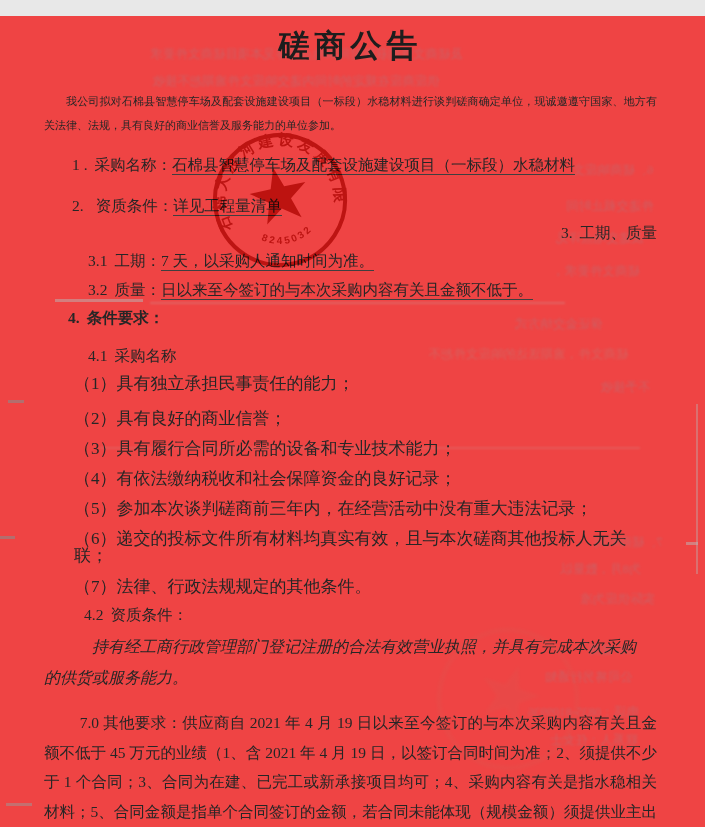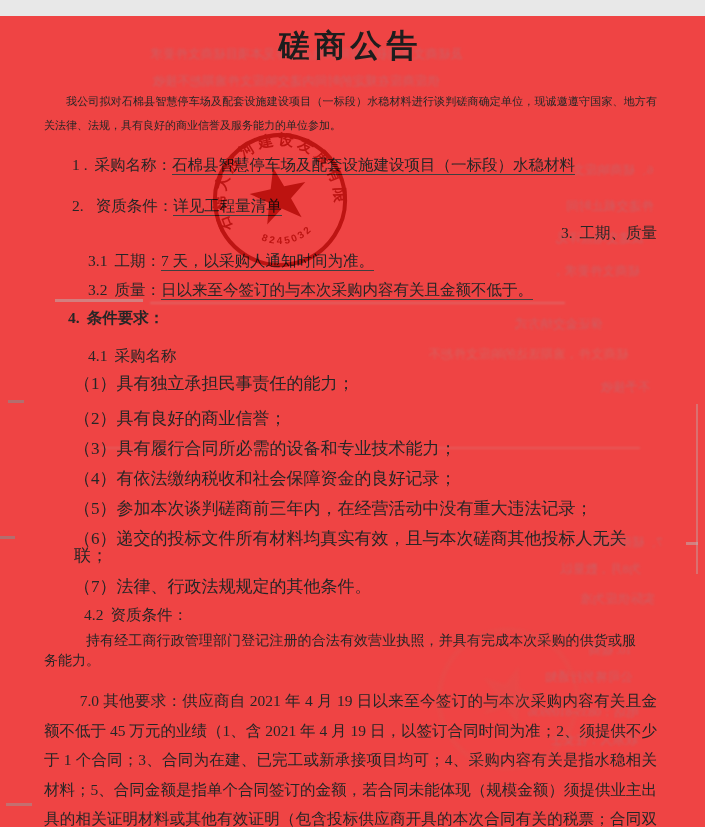--- a/index.html
+++ b/index.html
@@ -22,21 +22,21 @@
   .r2{margin:24px 0 0 28px;}
   .r2 .no{margin-right:12px;}
   .r3{margin:10px 0 0 26px;text-align:right;}
   .r31{margin:11px 0 0 44px;}
   .r32{margin:12px 0 0 44px;}
   .r4{margin:11px 0 0 24px;font-weight:bold;}
   .r41{margin:21px 0 0 44px;}
   .q{margin:13px 0 0 30px;font-size:17px;line-height:17px;}
   .q1{margin-top:11px;} .q2{margin-top:18px;} .q7{margin-top:14px;}
   .r42{margin:11px 0 0 40px;}
-  .p42{margin:8px 0 0;width:592px;font-size:14px;line-height:20px;text-indent:3em;text-align:justify;}
+  .p42{margin:8px 0 0;width:592px;font-size:16px;line-height:31px;text-indent:3em;text-align:justify;font-style:italic;}
   .p43{margin:15px 0 0;font-size:15.5px;line-height:29.5px;text-align:justify;text-indent:2.3em;}
   .u{border-bottom:1.2px solid #3f3f3f;padding-bottom:1px;}
   
   .seal{position:absolute;left:195px;top:99px;width:170px;height:170px;
         transform:rotate(-12deg);mix-blend-mode:multiply;opacity:.93;}
   .seal .ring{fill:none;stroke:#c63b32;stroke-width:4;}
   .seal .star{fill:#c6352c;}
   .seal text{fill:#c63b32;}
   .ring-text{font-family:"Liberation Sans","DejaVu Sans",sans-serif;font-size:15px;letter-spacing:4px;font-weight:700;}
   .num-text{font-family:"Liberation Sans","DejaVu Sans",sans-serif;font-size:10px;letter-spacing:2.5px;font-weight:700;}

